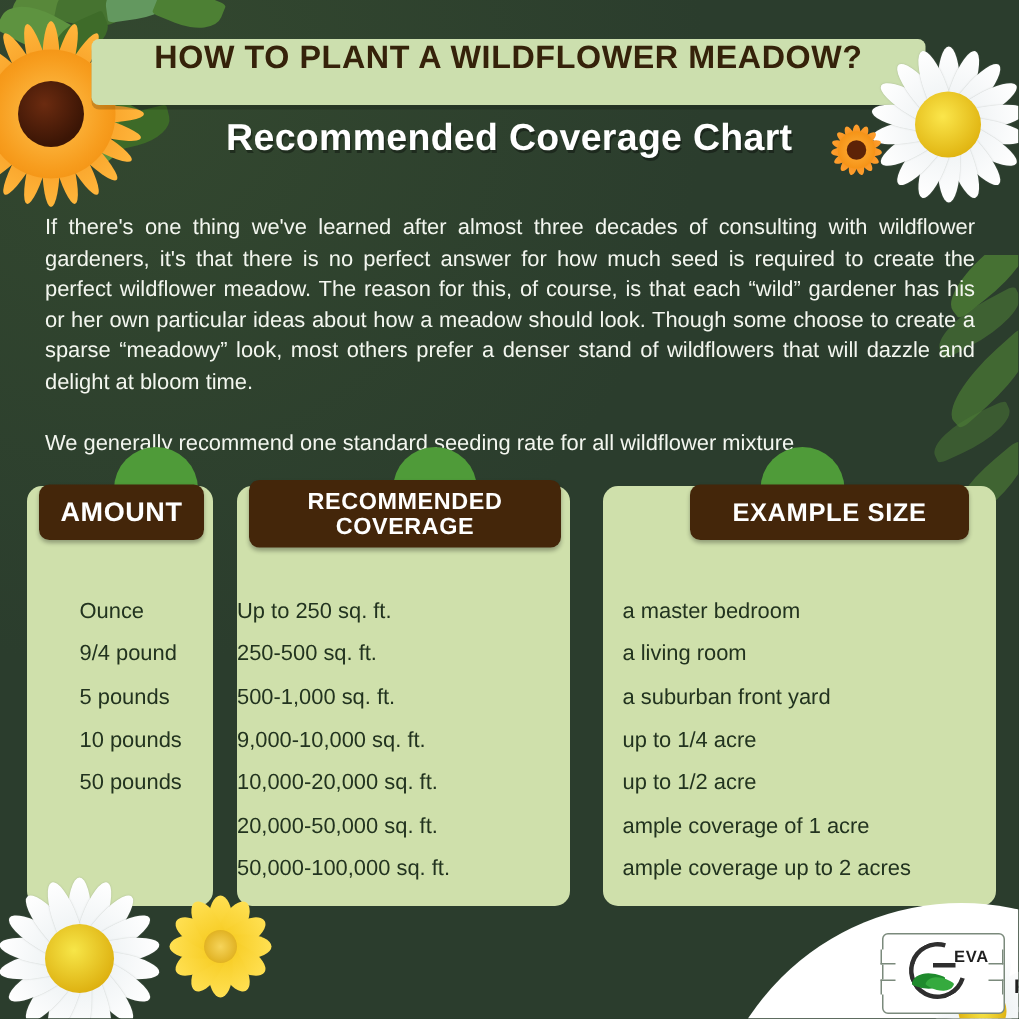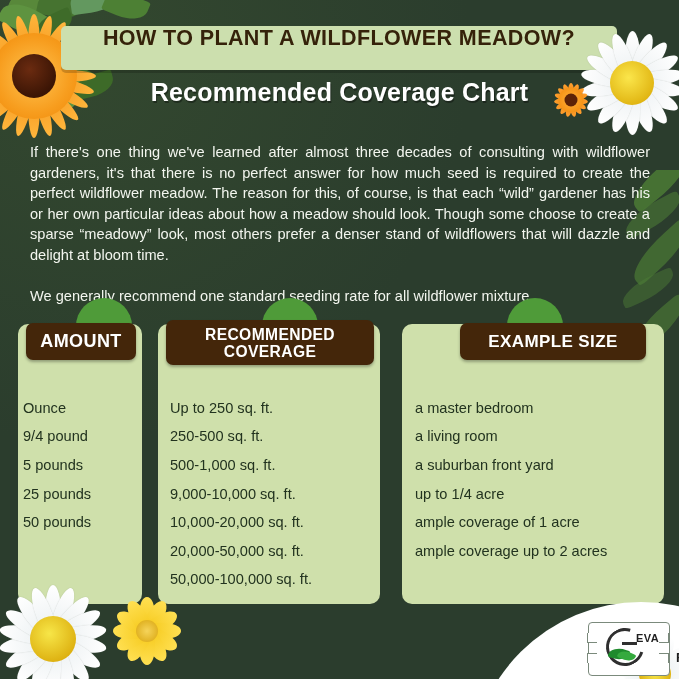--- a/index.html
+++ b/index.html
@@ -122,22 +122,22 @@
   .head.h1{left:26px;top:23px;width:110px;height:37px;font-size:18px;}
   .head.h2{left:166px;top:20px;width:208px;height:45px;font-size:15.6px;line-height:17px;}
   .head.h3{left:460px;top:23px;width:186px;height:37px;font-size:17px;}
 
   .rows{position:absolute;left:0;top:70px;width:100%;}
   .cell{
     color:#22331f;font-size:14.6px;line-height:17px;
     height:28.6px;display:flex;align-items:center;
     white-space:nowrap;
   }
-  .c1 .rows{padding-left:5px;}
-  .c2 .rows{padding-left:12px;}
+  .c1 .rows{padding-left:5px;margin-left:30px;}
+  .c2 .rows{}
   .c3 .rows{padding-left:13px;}
 
   
   .white-circle{
     position:absolute;left:471px;top:602px;width:340px;height:340px;
     background:#ffffff;border-radius:50%;
   }
   .logo{
     position:absolute;left:588px;top:622px;width:80px;height:52px;
   }
@@ -284,21 +284,21 @@
 
     <div class="bump b1"></div>
     <div class="bump b2"></div>
     <div class="bump b3"></div>
 
     <div class="col c1">
       <div class="rows">
         <div class="cell">Ounce</div>
         <div class="cell">9/4 pound</div>
         <div class="cell">5 pounds</div>
-        <div class="cell">25 pounds</div>
+        <div class="cell">10 pounds</div>
         <div class="cell">50 pounds</div>
       </div>
     </div>
 
     <div class="col c2">
       <div class="rows">
         <div class="cell">Up to 250 sq. ft.</div>
         <div class="cell">250-500 sq. ft.</div>
         <div class="cell">500-1,000 sq. ft.</div>
         <div class="cell">9,000-10,000 sq. ft.</div>
@@ -307,20 +307,21 @@
         <div class="cell">50,000-100,000 sq. ft.</div>
       </div>
     </div>
 
     <div class="col c3">
       <div class="rows">
         <div class="cell">a master bedroom</div>
         <div class="cell">a living room</div>
         <div class="cell">a suburban front yard</div>
         <div class="cell">up to 1/4 acre</div>
+        <div class="cell">up to 1/2 acre</div>
         <div class="cell">ample coverage of 1 acre</div>
         <div class="cell">ample coverage up to 2 acres</div>
       </div>
     </div>
 
     <div class="head h1">AMOUNT</div>
     <div class="head h2">
       <div>
         <div>RECOMMENDED</div>
         <div>COVERAGE</div>

